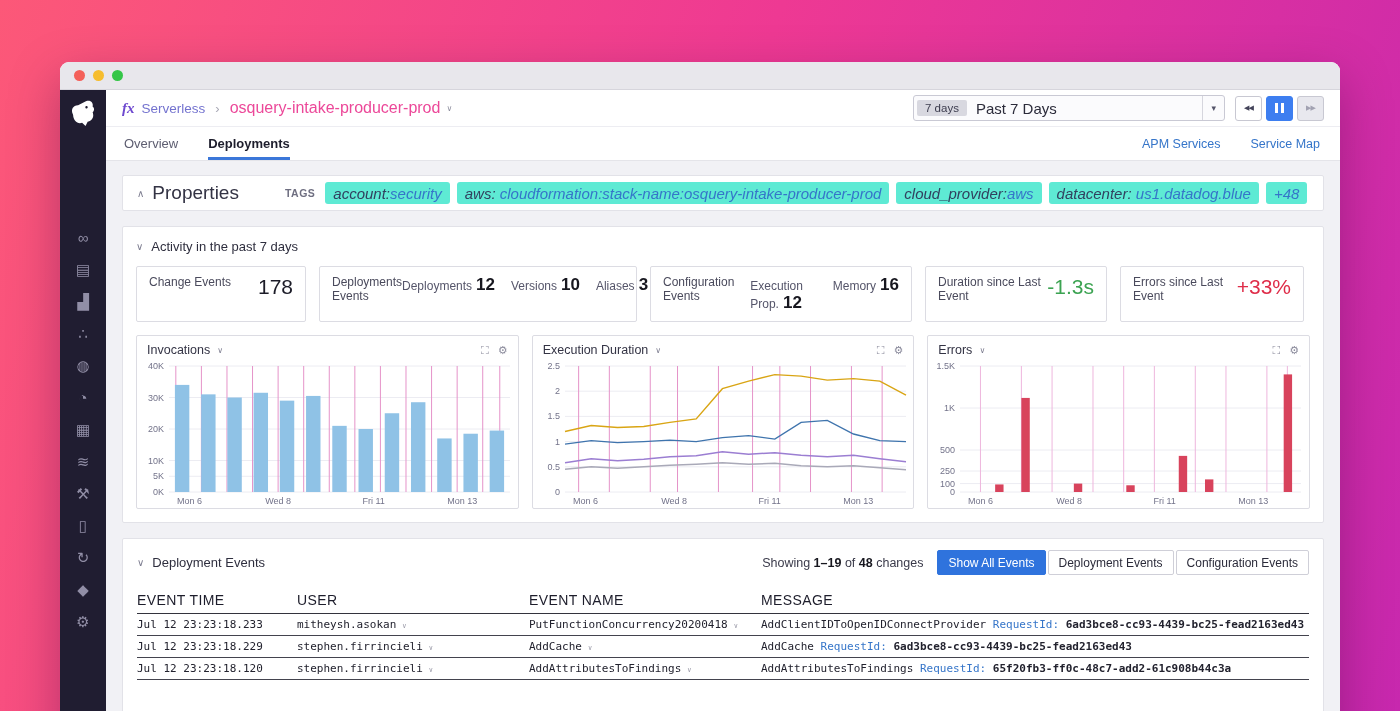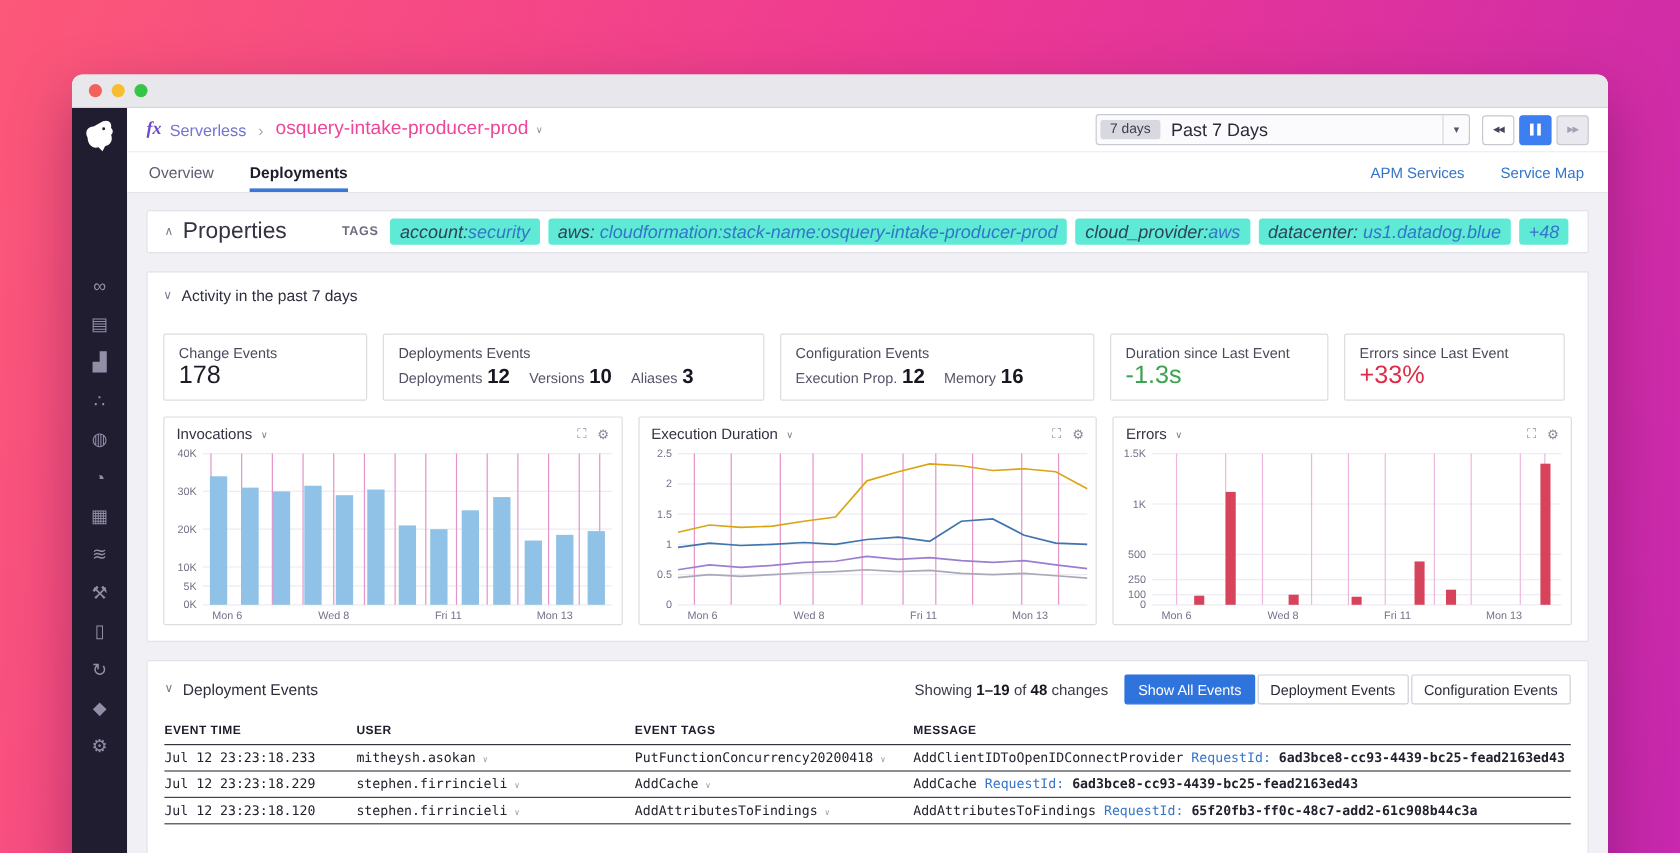--- a/index.html
+++ b/index.html
@@ -40,21 +40,21 @@
   .panel.props { height:36px; display:flex; align-items:center; padding:0 14px; margin-bottom:15px; flex:none; }
   .chev { color:#7d7d90; font-size:10px; margin-right:8px; cursor:pointer; }
   .ptitle { font-size:19px; color:#333344; margin-right:46px; }
   .tags-label { font-size:10.5px; color:#6e6e80; letter-spacing:.5px; margin-right:10px; font-weight:bold; }
   .tag { background:#5eead4; border-radius:3px; padding:2.5px 8px; font-size:15px; margin-right:7px; white-space:nowrap; cursor:pointer;font-style:italic; }
   .tk { color:#31415f; } .tv { color:var(--accent-blue,#3575c9); }
   .tag.more { color:var(--accent-blue,#3575c9); }
   .panel.activity { padding:10px 13px 13px; margin-bottom:15px; flex:none; }
   .sec-title { font-size:13px; color:#2e2e3e; margin:2px 0 12px; display:flex; align-items:center; }
   .cards { display:flex; gap:13px; margin-bottom:13px; }
-  .card { border:1px solid #dcdce3; border-radius:2px; padding:8px 12px 9px; height:56px; display:flex; flex-direction:column; justify-content:space-between;margin-top:12px; }
+  .card { border:1px solid #dcdce3; border-radius:2px; padding:8px 12px 9px; height:56px; display:flex; flex-direction:row; justify-content:space-between; }
   .card-title { font-size:12px; color:#4a4a5c; }
   .card-value { font-size:21px; color:#1c1c28; }
   .card-value.green { color:var(--green,#3ca352); }
   .card-value.red { color:var(--red,#df2d49); }
   .c1{width:170px;} .c2{width:318px;} .c3{width:262px;} .c4{width:182px;} .c5{width:184px;}
   .stats { display:flex; gap:16px; font-size:12px; color:#55556a; align-items:baseline; }
   .stats b { color:#17171f; font-size:17px; margin-left:4px; }
   .charts { display:flex; gap:13px; }
   .chart-card { flex:1; border:1px solid #dcdce3; border-radius:2px; background:#fff; min-width:0; }
   .chart-head { display:flex; align-items:center; padding:7px 10px 3px; }
@@ -65,21 +65,21 @@
   .panel.deploy { flex:1; padding:11px 14px; min-height:0; }
   .dhead { display:flex; align-items:center; }
   .dtitle { font-size:13px; color:#2e2e3e; }
   .showing { font-size:12.5px; color:#3a3a4a; margin-right:14px; }
   .showing b { color:#17171f; }
   .segs { display:flex; gap:2px; }
   .seg { height:25px; padding:0 10px; font-size:12px; border:1px solid #cfcfd8; background:#fff; color:#2b2b3a; border-radius:2px; cursor:pointer; font-family:inherit; }
   .seg.active { background:var(--active-button-blue,#2f73dd); border-color:var(--active-button-blue,#2f73dd); color:#fff; }
   .table { margin-top:14px; }
   .trow { display:grid; grid-template-columns:160px 232px 232px 1fr; align-items:center; border-bottom:1px solid #43434e; padding:4px 0; }
-  .trow.thead { font-size:10px; font-weight:bold; color:#1d1d2b; letter-spacing:.4px; border-bottom:1px solid #33333d; padding:3px 0 5px; }
+  .trow.thead { font-size:14px; font-weight:normal; color:#1d1d2b; letter-spacing:.4px; border-bottom:1px solid #33333d; padding:3px 0 5px; }
   .trow:not(.thead) { cursor:pointer; }
   .td { padding-right:12px; white-space:nowrap; overflow:hidden; }
   .mono { font-family:"DejaVu Sans Mono","Liberation Mono",monospace; font-size:11px; color:#22222e; }
   .rowcaret { font-size:7px; color:#9a9aa8; margin-left:6px; }
   .blue { color:var(--accent-blue,#3575c9); }
   .msg b { font-weight:bold; }
 </style>
 </head>
 <body>
 
@@ -358,21 +358,21 @@
                 <button class="seg active">Show All Events</button>
                 <button class="seg">Deployment Events</button>
                 <button class="seg">Configuration Events</button>
               </div>
             </div>
 
             <div class="table">
               <div class="trow thead">
                 <div class="td">EVENT TIME</div>
                 <div class="td">USER</div>
-                <div class="td">EVENT TAGS</div>
+                <div class="td">EVENT NAME</div>
                 <div class="td">MESSAGE</div>
               </div>
 
               <div class="trow">
                 <div class="td mono">Jul 12 23:23:18.233</div>
                 <div class="td mono"><span>mitheysh.asokan</span><span class="rowcaret">∨</span></div>
                 <div class="td mono"><span>PutFunctionConcurrency20200418</span><span class="rowcaret">∨</span></div>
                 <div class="td mono msg">
                   <span>AddClientIDToOpenIDConnectProvider</span>
                   <span class="blue">RequestId:</span>

